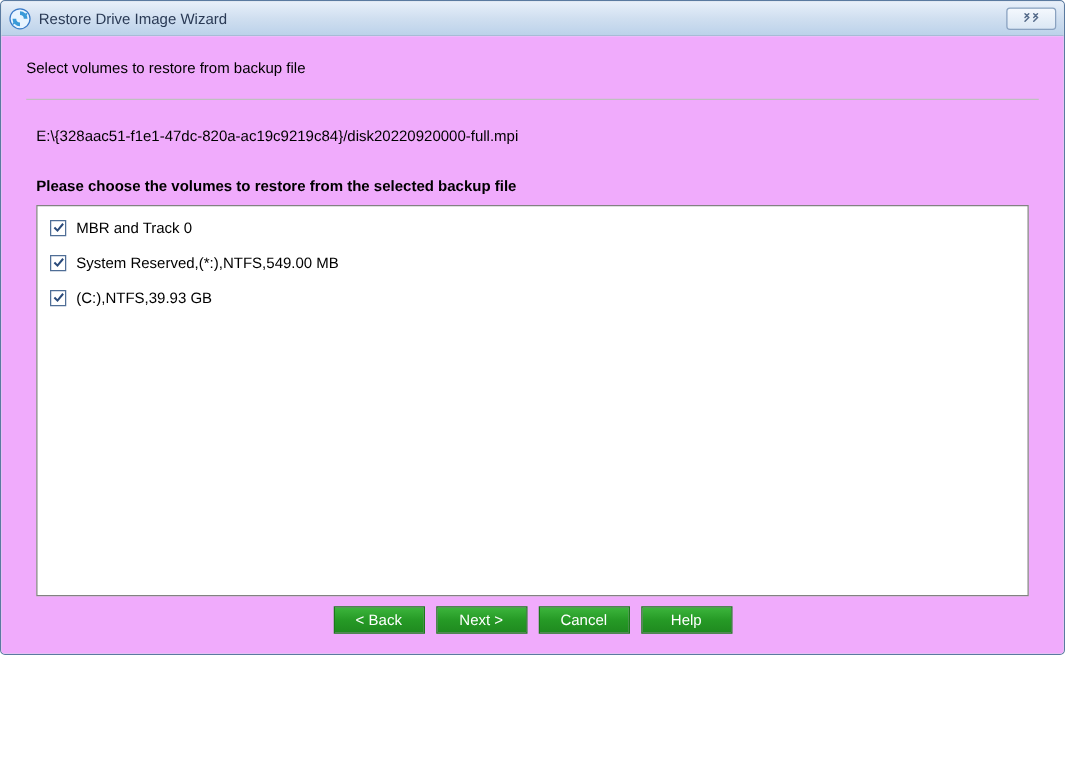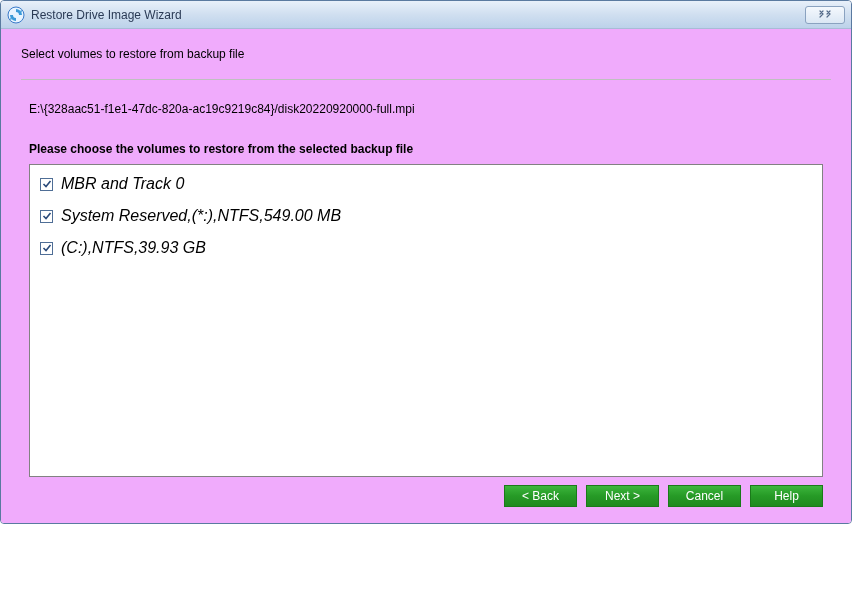--- a/index.html
+++ b/index.html
@@ -122,27 +122,26 @@
       align-items: center;
       justify-content: center;
       cursor: pointer;
       flex-shrink: 0;
     }
     .chk svg {
       width: 10px;
       height: 10px;
     }
     .vol-label {
-      font-style: italic;
-      font-size: 16px;
+      font-size: 12px;
     }
     .button-row {
       margin-top: 8px;
       display: flex;
-      justify-content: flex-end;
+      justify-content: center;
       gap: 9px;
     }
     .btn {
       width: 73px;
       height: 22px;
       border: 1px solid #1a7a1a;
       background: linear-gradient(to bottom, #3cb53c 0%, #269a26 50%, #1f8a1f 100%);
       color: #fff;
       font-size: 12px;
       display: flex;

